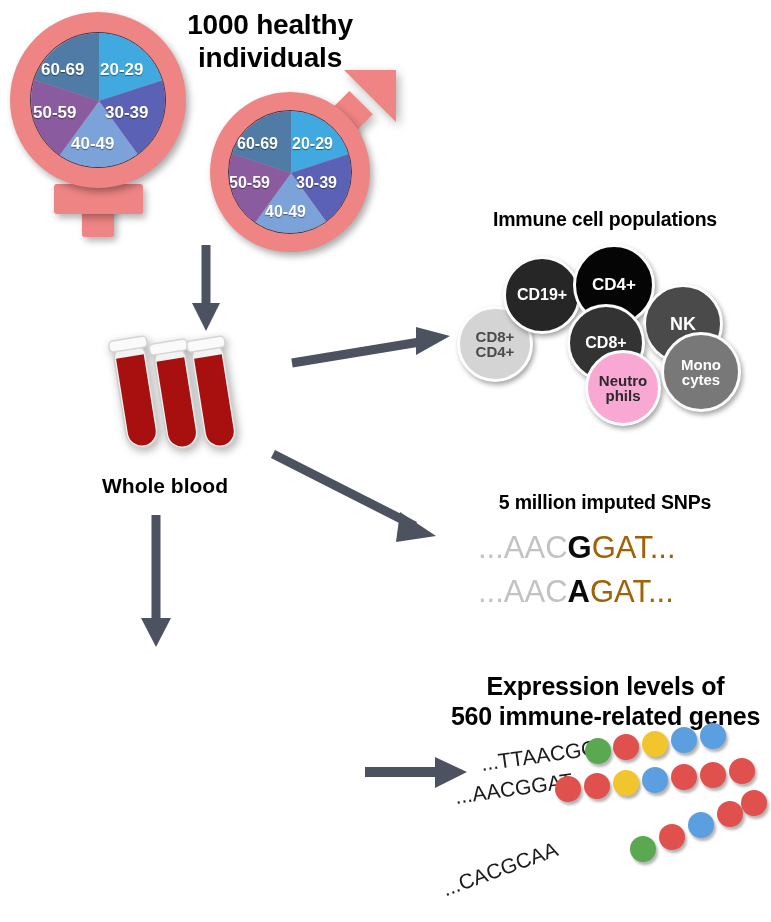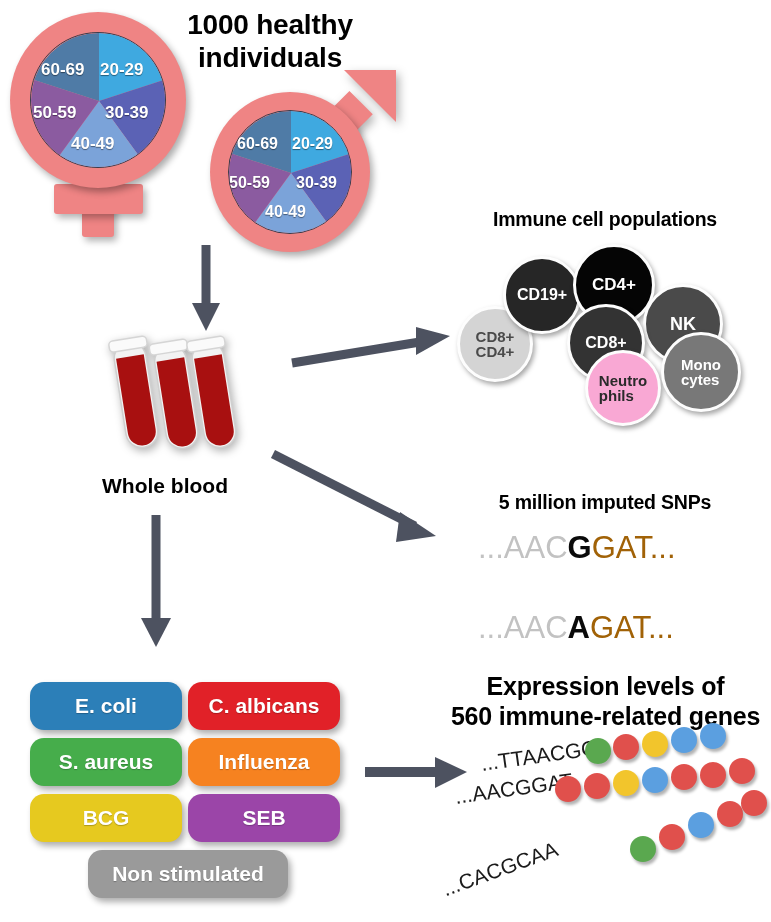--- a/index.html
+++ b/index.html
@@ -57,21 +57,21 @@
 
   
   #tubes { left: 108px; top: 330px; width: 140px; height: 135px; }
 
   
   #immune-cells { left: 455px; top: 240px; width: 310px; height: 180px; }
   .cell {
     position: absolute;
     border-radius: 50%;
     display: flex; align-items: center; justify-content: center;
-    text-align: left;
+    text-align: center;
     font-weight: bold;
     line-height: 1.02;
     border: 3px solid #fdfdfd;
     box-shadow: 2px 3px 5px rgba(0,0,0,0.35);
   }
 
   
   #snps { left: 470px; top: 530px; width: 290px; height: 90px; }
   .snp-row {
     position: absolute;
@@ -246,48 +246,25 @@
     <div class="cell" style="left:206px; top:92px; width:80px; height:80px; background:#787878; color:#ffffff; font-size:15px;">
       <span><span>Mono</span><br><span>cytes</span></span>
     </div>
   </div>
 
   <div class="title abs" id="title-snps">5 million imputed SNPs</div>
   <div class="abs" id="snps">
     <div class="snp-row" style="left:8px; top:0px;">
       <span class="dim">...AAC</span><span class="hi">G</span><span class="mid">GAT...</span>
     </div>
-    <div class="snp-row" style="left:8px; top:44px;margin-top:36px;">
+    <div class="snp-row" style="left:8px; top:44px;">
       <span class="dim">...AAC</span><span class="hi">A</span><span class="mid">GAT...</span>
     </div>
   </div>
 
-  <div class="abs" id="stimuli">
-    <div class="stim" style="left:0px;   top:0px;  width:152px; height:48px; background:#2c7fb8;">
-      <span>E. coli</span>
-    </div>
-    <div class="stim" style="left:158px; top:0px;  width:152px; height:48px; background:#e12128;">
-      <span>C. albicans</span>
-    </div>
-    <div class="stim" style="left:0px;   top:56px; width:152px; height:48px; background:#46ad4b;">
-      <span>S. aureus</span>
-    </div>
-    <div class="stim" style="left:158px; top:56px; width:152px; height:48px; background:#f68220;">
-      <span>Influenza</span>
-    </div>
-    <div class="stim" style="left:0px;   top:112px; width:152px; height:48px; background:#e6c91f;">
-      <span>BCG</span>
-    </div>
-    <div class="stim" style="left:158px; top:112px; width:152px; height:48px; background:#9b45a8;">
-      <span>SEB</span>
-    </div>
-    <div class="stim" style="left:58px;  top:168px; width:200px; height:48px; background:#9a9a9a;">
-      <span>Non stimulated</span>
-    </div>
-  </div>
 
   <svg class="arrow-svg" style="left:363px; top:752px;" width="110" height="40" viewBox="0 0 110 40">
     <line x1="2" y1="20" x2="78" y2="20" stroke="#4d5260" stroke-width="10"></line>
     <polygon points="72,5 104,20 72,36" fill="#4d5260"></polygon>
   </svg>
 
   <div class="title abs" id="title-expression">
     <div>Expression levels of</div>
     <div>560 immune-related genes</div>
   </div>

